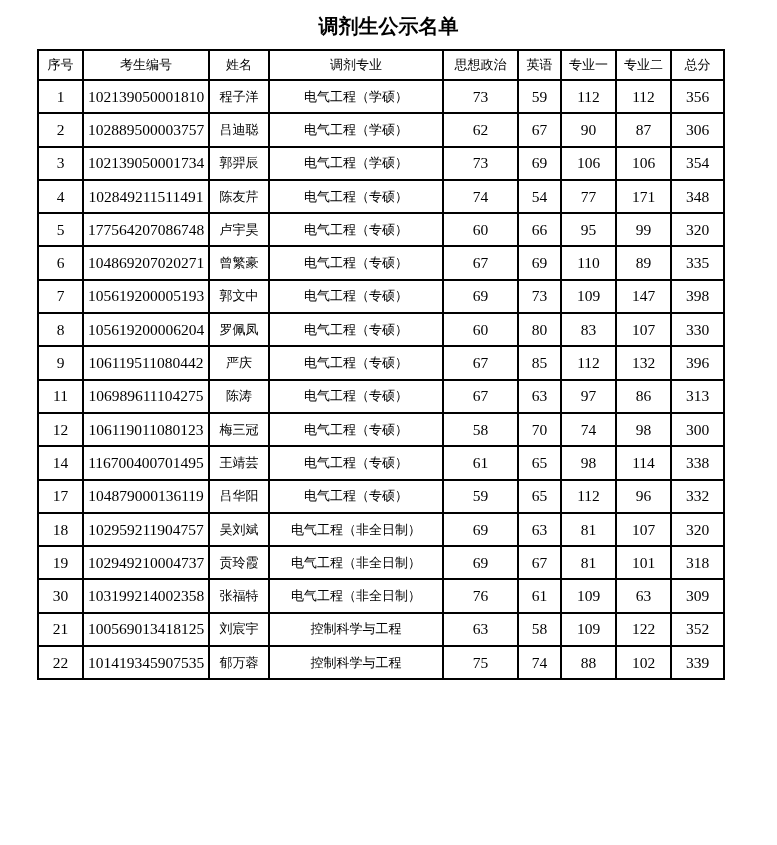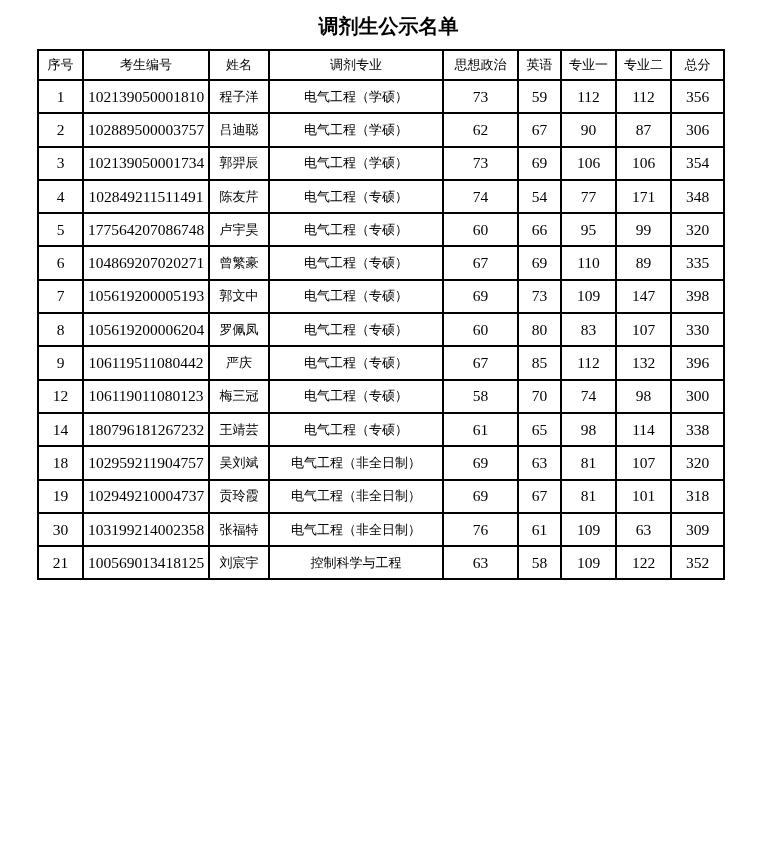--- a/index.html
+++ b/index.html
@@ -179,40 +179,62 @@
           <td class="num">106119511080442</td>
           <td class="zh">严庆</td>
           <td class="zh">电气工程（专硕）</td>
           <td class="num">67</td>
           <td class="num">85</td>
           <td class="num">112</td>
           <td class="num">132</td>
           <td class="num">396</td>
         </tr>
         <tr>
+          <td class="num">11</td>
+          <td class="num">106989611104275</td>
+          <td class="zh">陈涛</td>
+          <td class="zh">电气工程（专硕）</td>
+          <td class="num">67</td>
+          <td class="num">63</td>
+          <td class="num">97</td>
+          <td class="num">86</td>
+          <td class="num">313</td>
+        </tr>
+        <tr>
           <td class="num">12</td>
           <td class="num">106119011080123</td>
           <td class="zh">梅三冠</td>
           <td class="zh">电气工程（专硕）</td>
           <td class="num">58</td>
           <td class="num">70</td>
           <td class="num">74</td>
           <td class="num">98</td>
           <td class="num">300</td>
         </tr>
         <tr>
           <td class="num">14</td>
-          <td class="num">180796181267232</td>
+          <td class="num">116700400701495</td>
           <td class="zh">王靖芸</td>
           <td class="zh">电气工程（专硕）</td>
           <td class="num">61</td>
           <td class="num">65</td>
           <td class="num">98</td>
           <td class="num">114</td>
           <td class="num">338</td>
+        </tr>
+        <tr>
+          <td class="num">17</td>
+          <td class="num">104879000136119</td>
+          <td class="zh">吕华阳</td>
+          <td class="zh">电气工程（专硕）</td>
+          <td class="num">59</td>
+          <td class="num">65</td>
+          <td class="num">112</td>
+          <td class="num">96</td>
+          <td class="num">332</td>
         </tr>
         <tr>
           <td class="num">18</td>
           <td class="num">102959211904757</td>
           <td class="zh">吴刘斌</td>
           <td class="zh">电气工程（非全日制）</td>
           <td class="num">69</td>
           <td class="num">63</td>
           <td class="num">81</td>
           <td class="num">107</td>
@@ -244,15 +266,26 @@
           <td class="num">21</td>
           <td class="num">100569013418125</td>
           <td class="zh">刘宸宇</td>
           <td class="zh">控制科学与工程</td>
           <td class="num">63</td>
           <td class="num">58</td>
           <td class="num">109</td>
           <td class="num">122</td>
           <td class="num">352</td>
         </tr>
+        <tr>
+          <td class="num">22</td>
+          <td class="num">101419345907535</td>
+          <td class="zh">郁万蓉</td>
+          <td class="zh">控制科学与工程</td>
+          <td class="num">75</td>
+          <td class="num">74</td>
+          <td class="num">88</td>
+          <td class="num">102</td>
+          <td class="num">339</td>
+        </tr>
       </tbody>
   </table>
 </div>
 
 </body></html>

